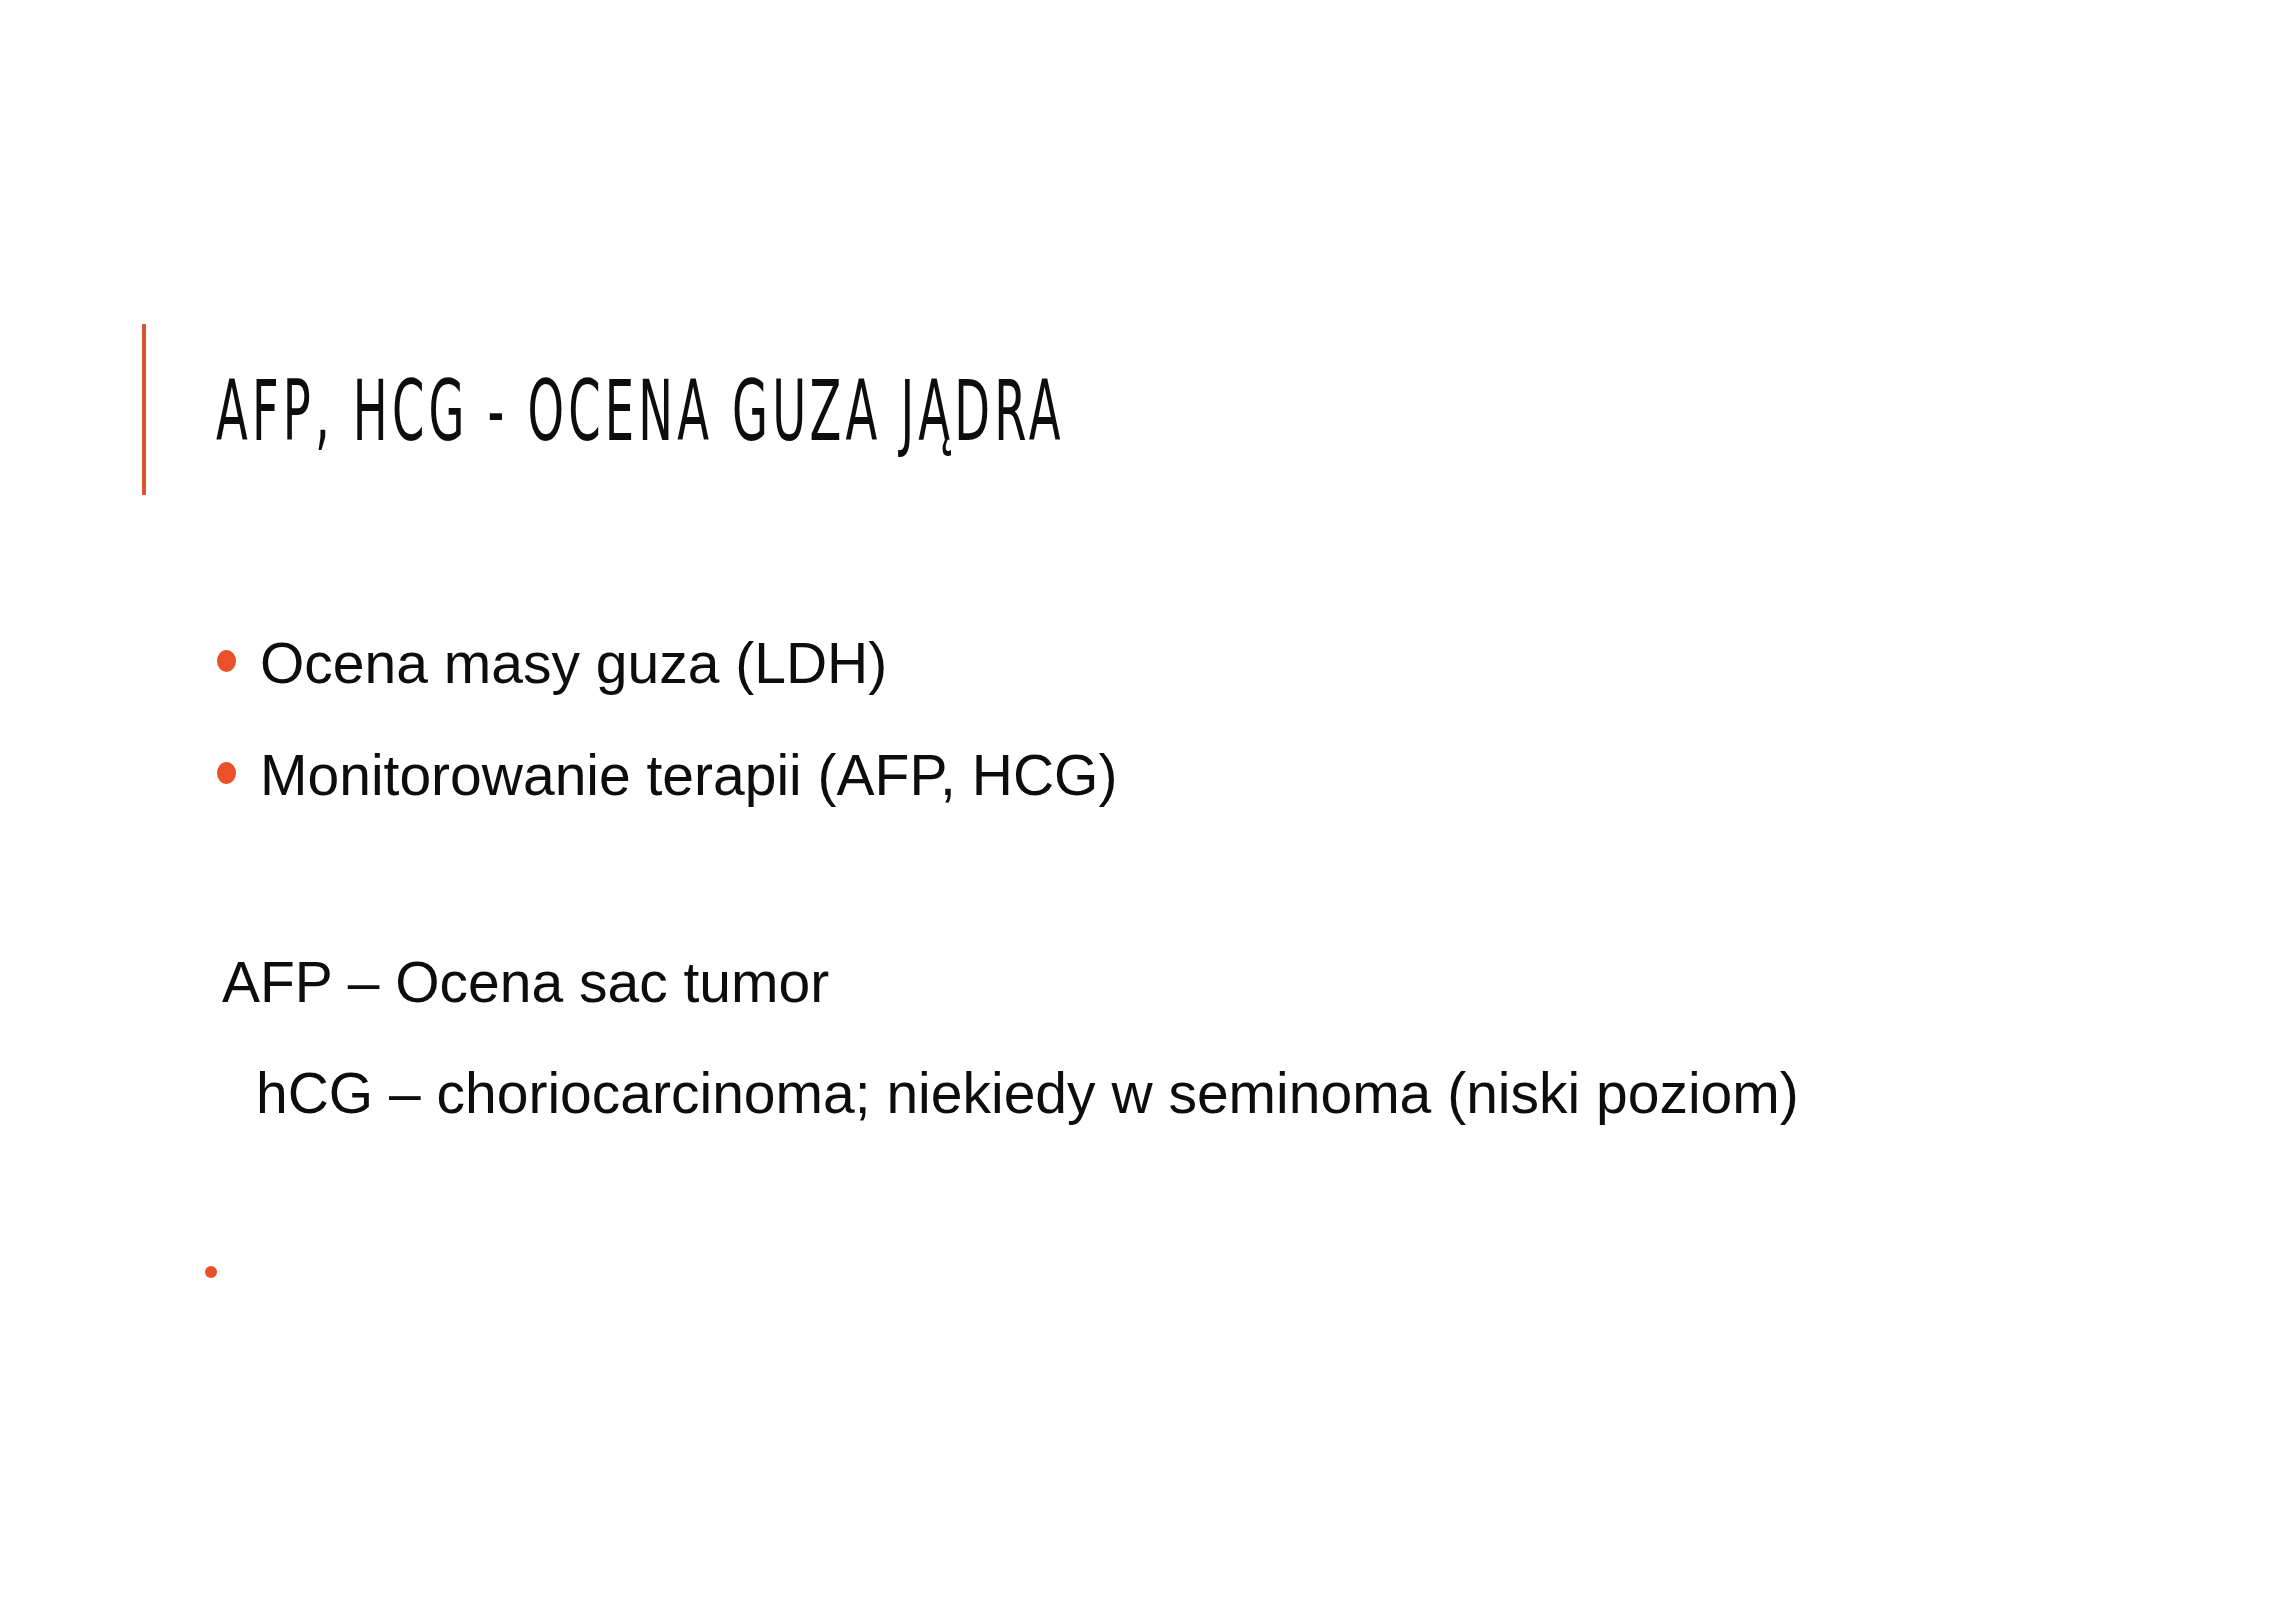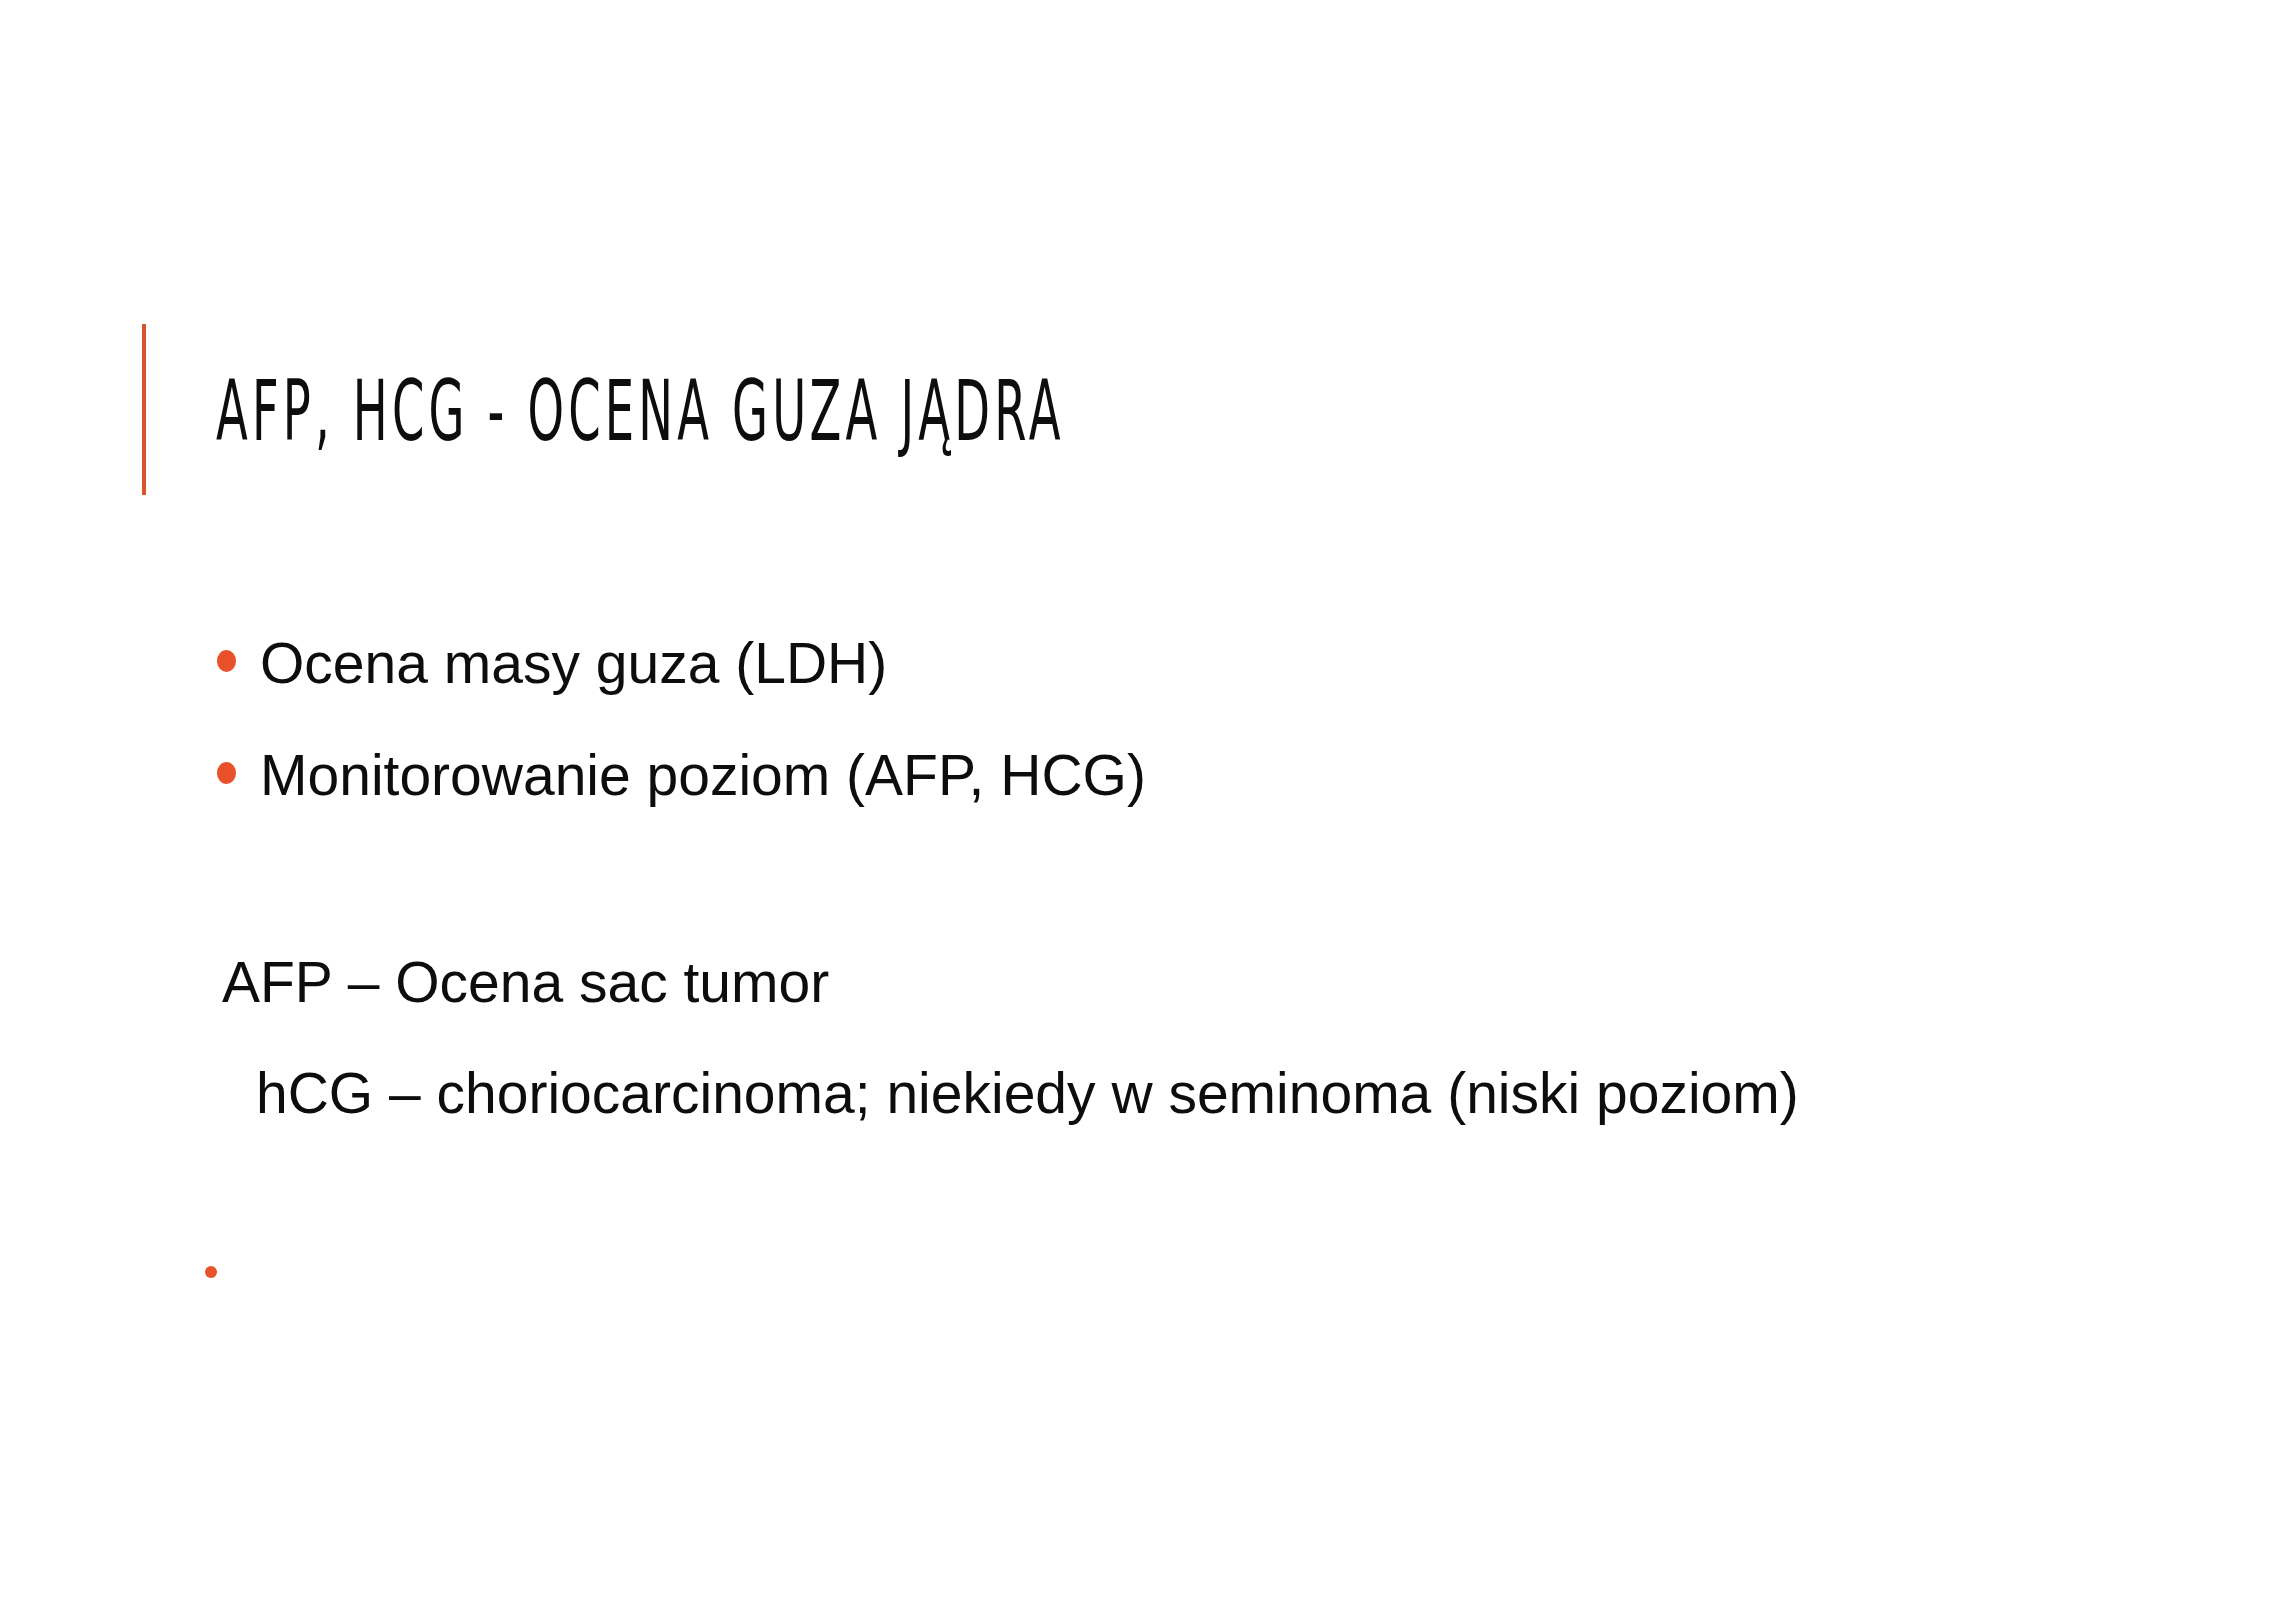--- a/index.html
+++ b/index.html
@@ -21,21 +21,21 @@
 
 <div class="title">AFP, HCG - OCENA GUZA JĄDRA</div>
 
 <ul class="bullet-list">
   <li class="bullet">
     <span class="dot"></span>
     <span>Ocena masy guza (LDH)</span>
   </li>
   <li class="bullet">
     <span class="dot"></span>
-    <span>Monitorowanie poziom (AFP, HCG)</span>
+    <span>Monitorowanie terapii (AFP, HCG)</span>
   </li>
 </ul>
 
 <div class="plain line1">AFP – Ocena sac tumor</div>
 <div class="plain line2">hCG – choriocarcinoma; niekiedy w seminoma (niski poziom)</div>
 
 <div class="empty-dot"></div>
 
 
 </body></html>

